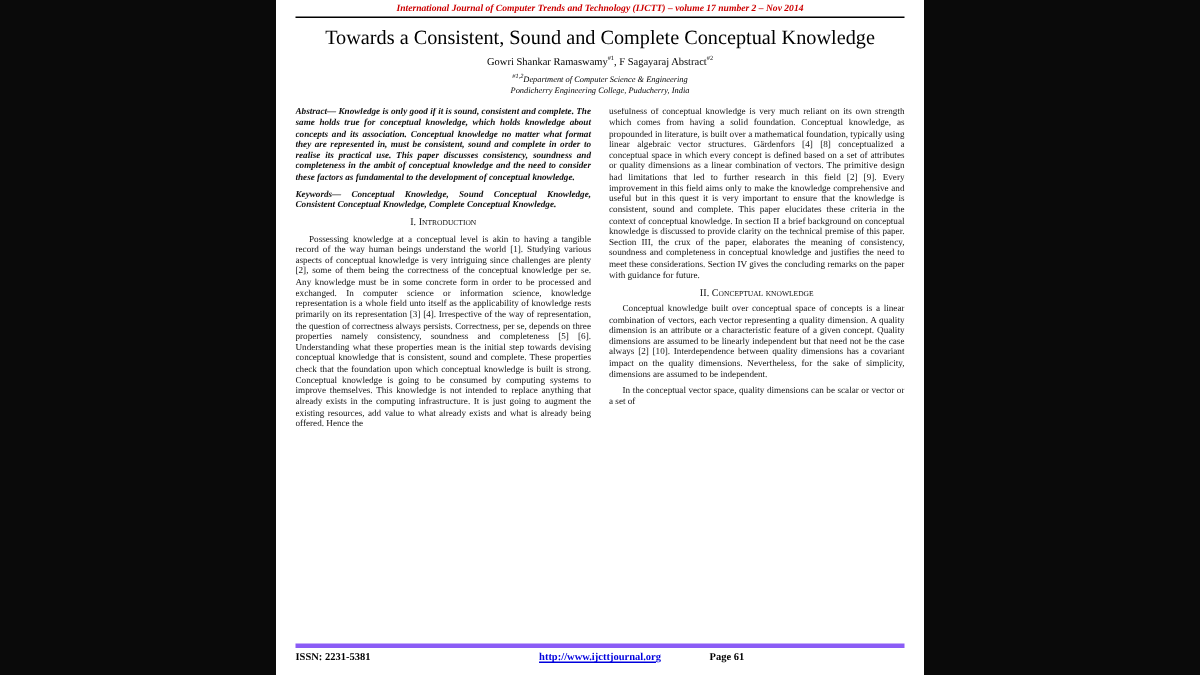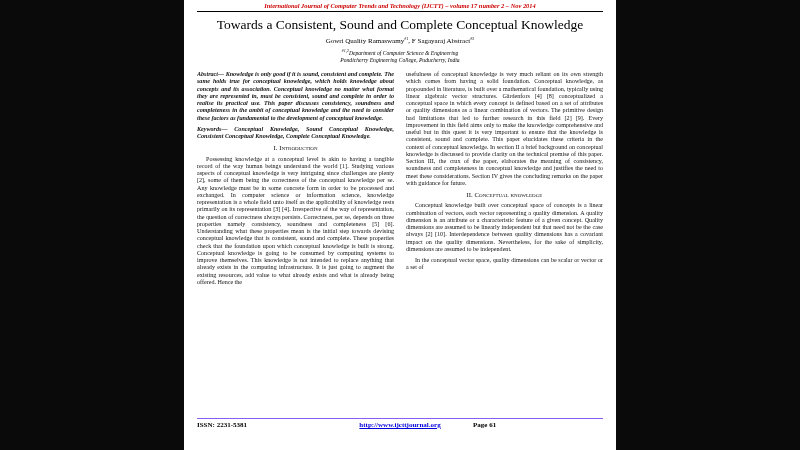--- a/index.html
+++ b/index.html
@@ -9,21 +9,21 @@
     display: flex;
     justify-content: center;
     font-family: "Liberation Serif", "DejaVu Serif", serif;
   }
   .page {
     width: 432px;
     height: 450px;
     background: #ffffff;
     display: flex;
     flex-direction: column;
-    padding: 2px 13px 21px 13px;
+    padding: 2px 13px 8px 13px;
     overflow: hidden;
   }
   .journal-header {
     color: #cc0000;
     font-size: 6.4px;
     font-weight: bold;
     font-style: italic;
     text-align: center;
     padding-bottom: 2px;
     border-bottom: 1px solid #000;
@@ -69,21 +69,21 @@
   .para { margin-bottom: 4px; }
   .para-indent { text-indent: 9px; }
   .section-heading {
     text-align: center;
     font-variant: small-caps;
     font-size: 6.8px;
     margin: 4px 0 4px 0;
   }
   .footer {
     margin-top: auto;
-    border-top: 1px solid #8b5cf6;
+    border-top: 3px solid #8b5cf6;
     padding-top: 2.5px;
     display: flex;
     align-items: baseline;
     font-size: 7px;
     font-weight: bold;
   }
   .footer .issn { width: 130px; }
   .footer .url {
     flex: 1;
     text-align: center;
@@ -97,21 +97,21 @@
 </head>
 <body>
 
 <div class="page">
 
   <div class="journal-header">International Journal of Computer Trends and Technology (IJCTT) – volume 17 number 2 – Nov 2014</div>
 
   <div class="title-block">
     <div class="paper-title">Towards a Consistent, Sound and Complete Conceptual Knowledge</div>
 
-    <div class="authors"><span>Gowri Quality Ramaswamy</span><sup>#1</sup><span>, </span><span>F Sagayaraj Abstract</span><sup>#2</sup></div>
+    <div class="authors"><span>Gowri Shankar Ramaswamy</span><sup>#1</sup><span>, </span><span>F Sagayaraj Abstract</span><sup>#2</sup></div>
 
     <div class="affil">
       <div><sup>#1,2</sup><span>Department of Computer Science &amp; Engineering</span></div>
       <div>Pondicherry Engineering College, Puducherry, India</div>
     </div>
   </div>
 
   <div class="columns">
 
     <div class="col">

